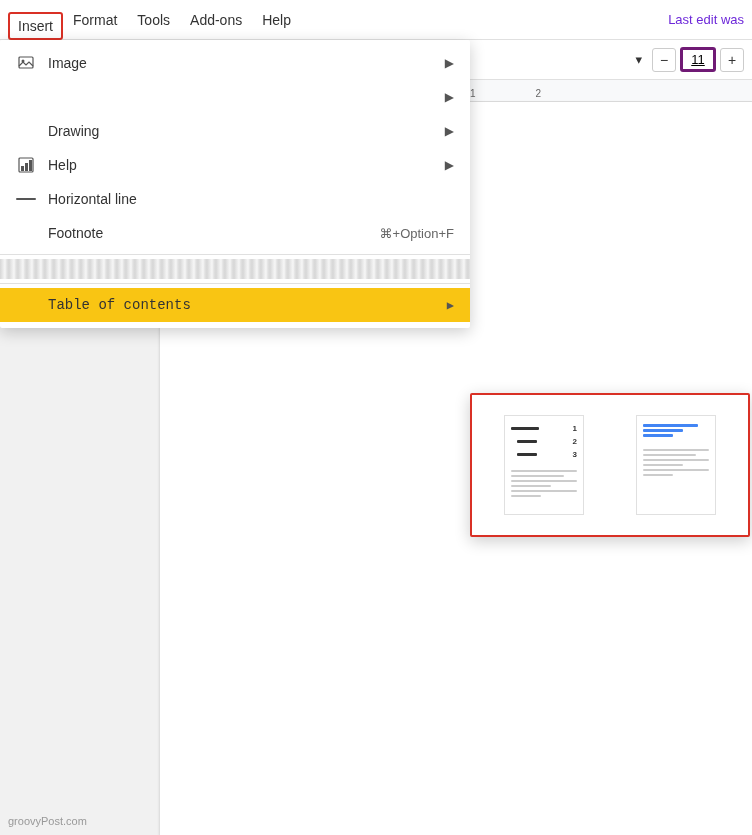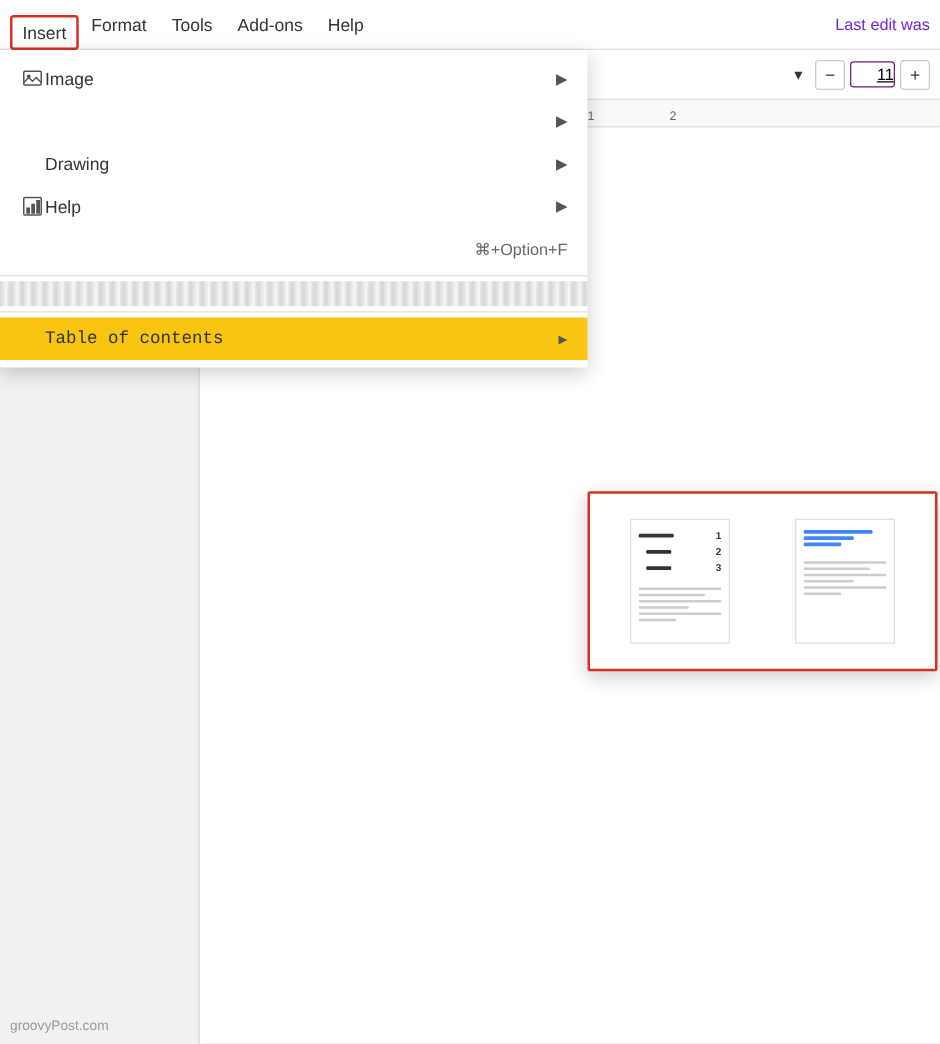--- a/index.html
+++ b/index.html
@@ -80,23 +80,23 @@
       background: #fff;
       cursor: pointer;
       display: flex;
       align-items: center;
       justify-content: center;
       font-size: 14px;
       color: #333;
     }
     .font-size-val {
       width: 36px;
-      text-align: right;
+      text-align: center;
       font-size: 13px;
-      border: 1px solid #701a75;
+      border: 3px solid #701a75;
       border-radius: 3px;
       padding: 2px 0;
       text-decoration: underline;
     }
 
     
     .ruler {
       height: 22px;
       background: #f8f9fa;
       border-bottom: 1px solid #e0e0e0;
@@ -127,20 +127,21 @@
       padding: 6px 0;
       border-radius: 2px;
     }
     .menu-row {
       display: flex;
       align-items: center;
       padding: 7px 16px 7px 16px;
       font-size: 14px;
       color: #333;
       cursor: pointer;
+      gap: 12px;
       position: relative;
     }
     .menu-row.highlighted {
       background: #f9c513;
       font-family: Liberation Mono, monospace;
     }
     .menu-icon {
       width: 20px;
       height: 20px;
       display: flex;
@@ -371,23 +372,30 @@
         <rect x="1" y="1" width="14" height="14" rx="1" stroke="#555" stroke-width="1.2" fill="none"></rect>
         <rect x="3" y="9" width="3" height="5" fill="#555"></rect>
         <rect x="7" y="6" width="3" height="8" fill="#555"></rect>
         <rect x="11" y="3" width="3" height="11" fill="#555"></rect>
       </svg>
     </span>
     <span class="menu-label">Help</span>
     <span class="menu-arrow">▶</span>
   </div>
 
+  <div class="menu-row">
+    <span class="menu-icon">
+      <div class="menu-hline-icon"></div>
+    </span>
+    <span class="menu-label">Horizontal line</span>
+  </div>
 
   <div class="menu-row">
     <span class="menu-icon"></span>
+    <span class="menu-label">Footnote</span>
     <span class="menu-shortcut">⌘+Option+F</span>
   </div>
 
   <div class="menu-divider"></div>
 
   <div style="height:20px; background: repeating-linear-gradient(90deg, #bbb 0px, #ddd 3px, #f1f1f1 5px, #ccc 7px, #bbb 9px); margin: 2px 0; opacity:0.6;"></div>
 
   <div class="menu-divider"></div>
 
 

